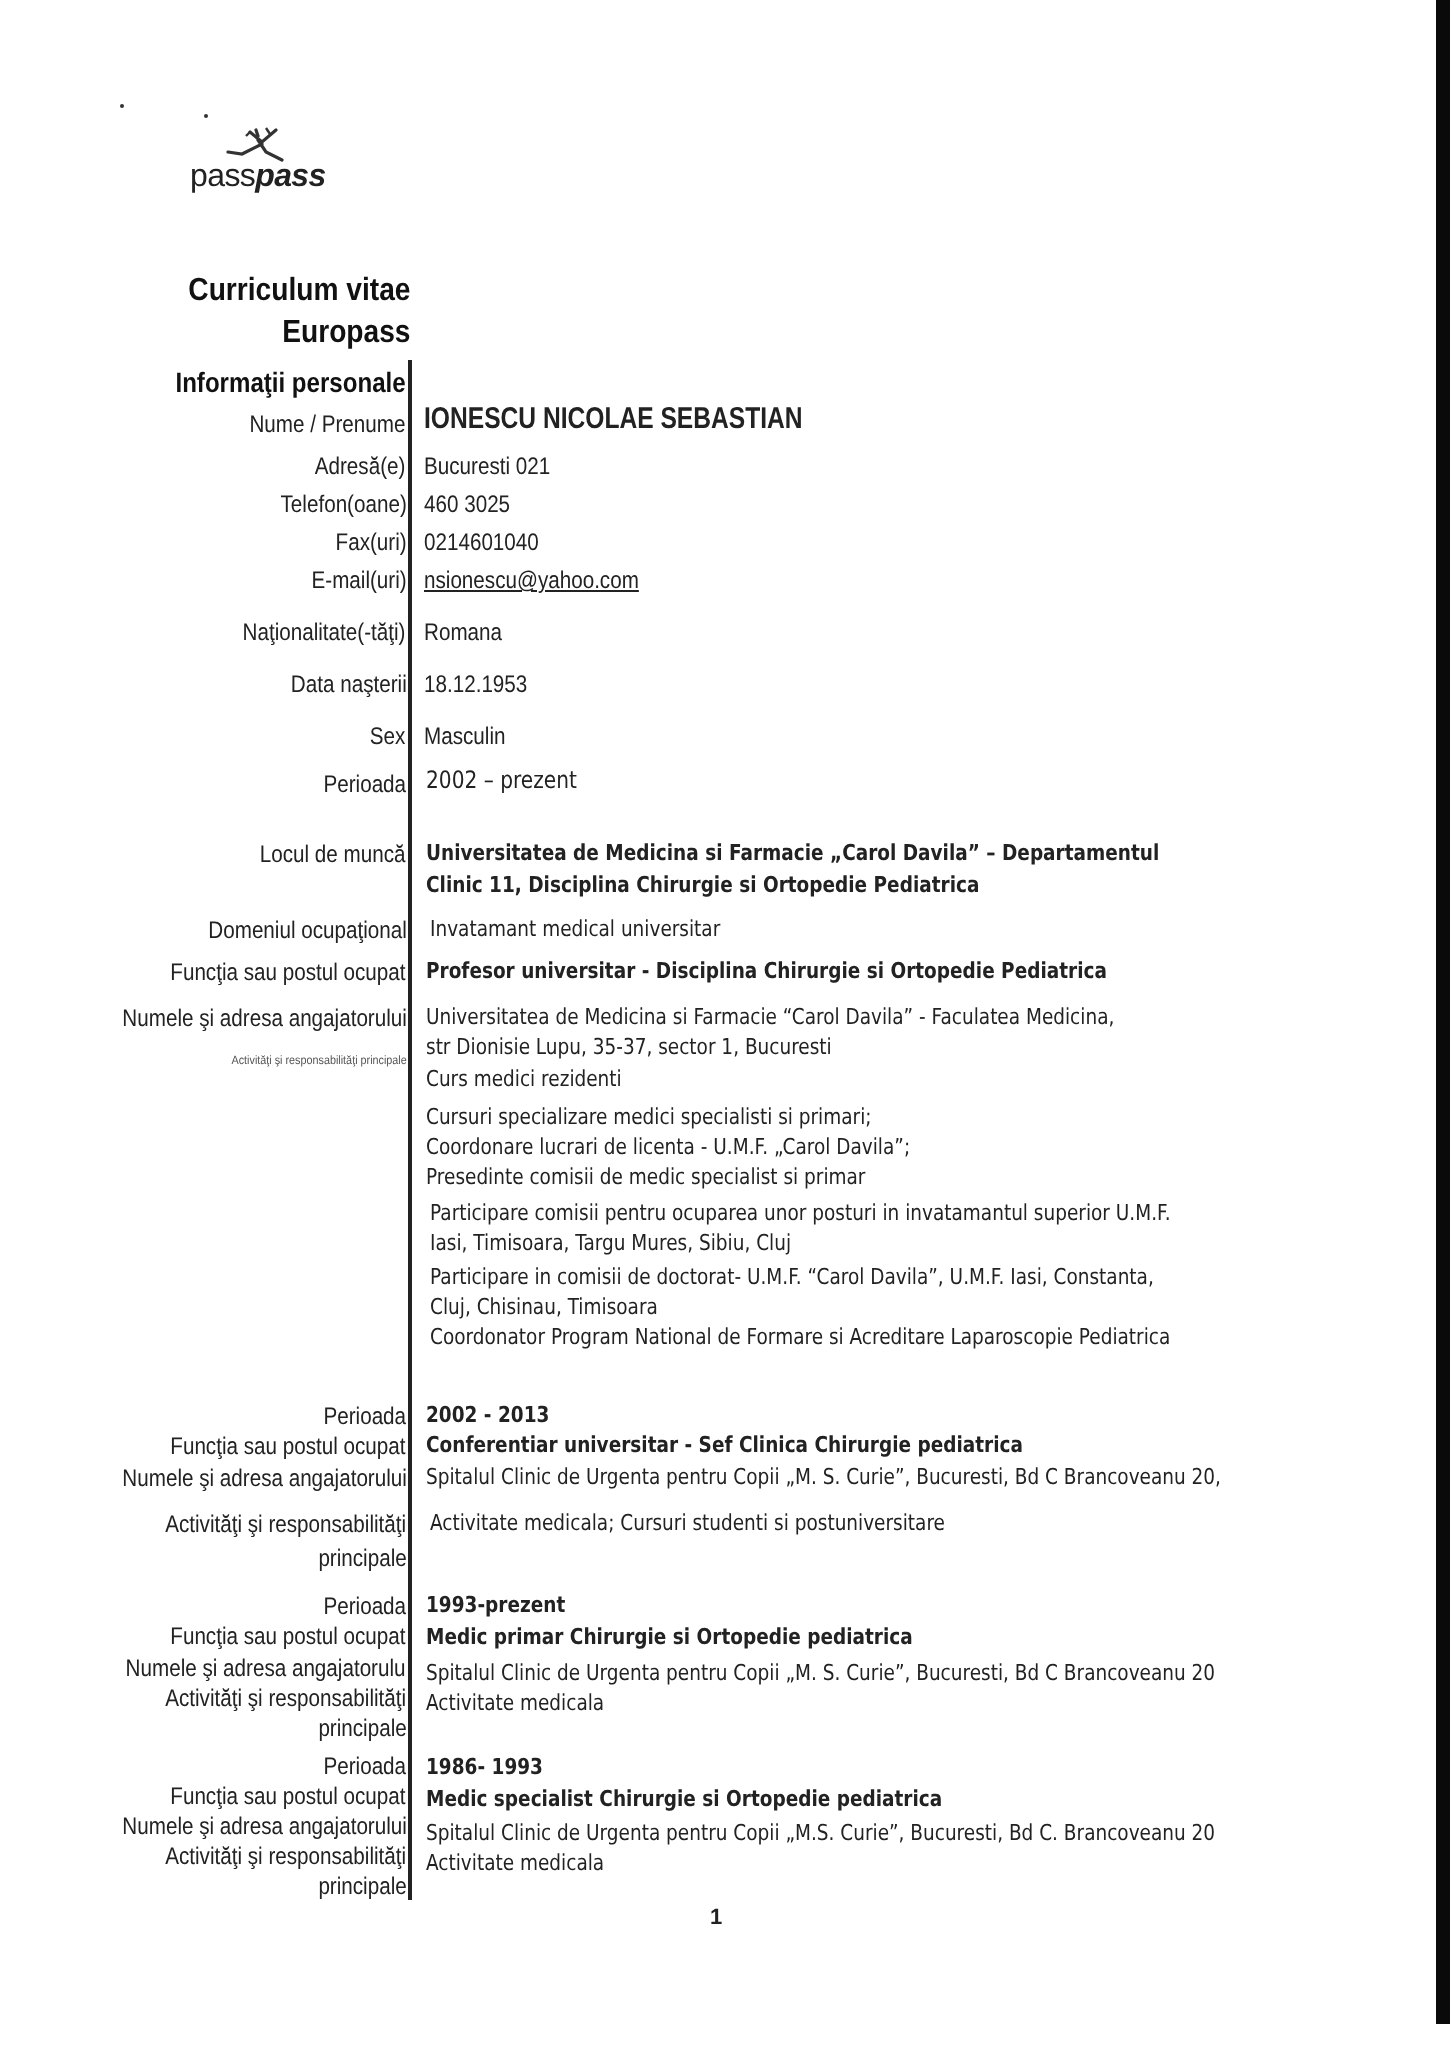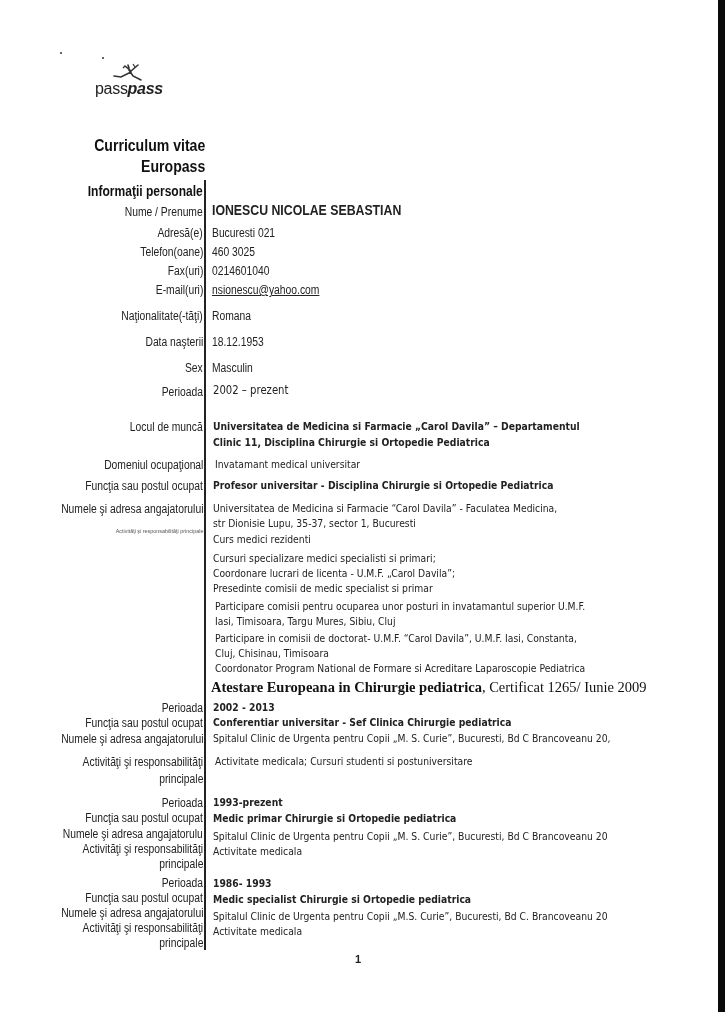--- a/index.html
+++ b/index.html
@@ -102,21 +102,20 @@
   <div class="cal" style="top:532px;">Curs medici rezidenti</div>
   <div class="cal" style="top:551px;">Cursuri specializare medici specialisti si primari;</div>
   <div class="cal" style="top:566px;">Coordonare lucrari de licenta - U.M.F. „Carol Davila”;</div>
   <div class="cal" style="top:581px;">Presedinte comisii de medic specialist si primar</div>
   <div class="cal" style="top:599px;left:215px;">Participare comisii pentru ocuparea unor posturi in invatamantul superior U.M.F.</div>
   <div class="cal" style="top:614px;left:215px;">Iasi, Timisoara, Targu Mures, Sibiu, Cluj</div>
   <div class="cal" style="top:631px;left:215px;">Participare in comisii de doctorat- U.M.F. “Carol Davila”, U.M.F. Iasi, Constanta,</div>
   <div class="cal" style="top:646px;left:215px;">Cluj, Chisinau, Timisoara</div>
   <div class="cal" style="top:661px;left:215px;">Coordonator Program National de Formare si Acreditare Laparoscopie Pediatrica</div>
 
-  <div class="serif" style="top:679px;"><b>Atestare Europeana in Chirurgie pediatrica</b><span>, Certificat 1265/ Iunie 2009</span></div>
 
   <div class="lbl" style="top:701px;">Perioada</div>
   <div class="cal b" style="top:700px;">2002 - 2013</div>
   <div class="lbl" style="top:716px;">Funcţia sau postul ocupat</div>
   <div class="cal b" style="top:715px;">Conferentiar universitar - Sef Clinica Chirurgie pediatrica</div>
   <div class="lbl" style="top:732px;">Numele şi adresa angajatorului</div>
   <div class="cal" style="top:731px;">Spitalul Clinic de Urgenta pentru Copii „M. S. Curie”, Bucuresti, Bd C Brancoveanu 20,</div>
   <div class="lbl" style="top:755px;">Activităţi şi responsabilităţi</div>
   <div class="lbl" style="top:772px;">principale</div>
   <div class="cal" style="top:754px;left:215px;">Activitate medicala; Cursuri studenti si postuniversitare</div>

